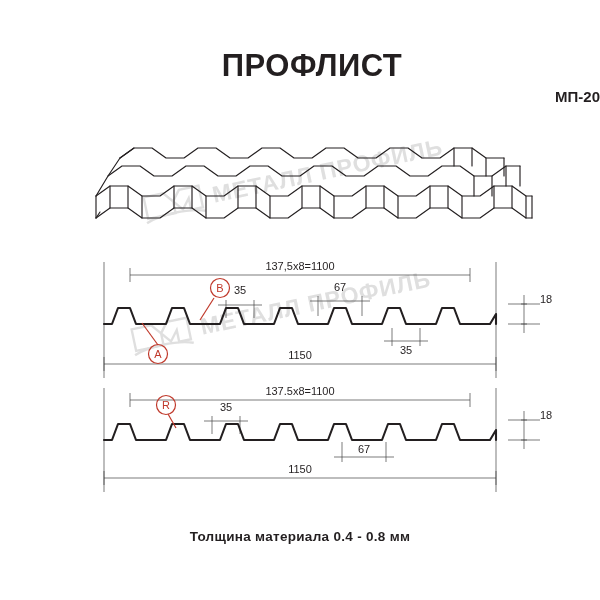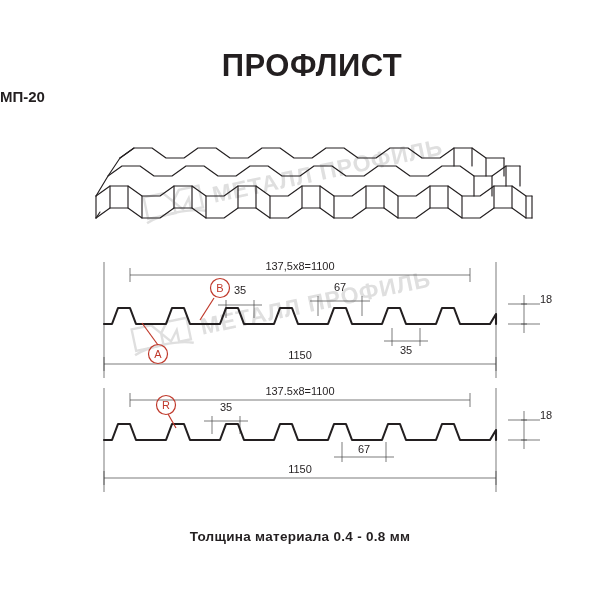--- a/index.html
+++ b/index.html
@@ -30,21 +30,21 @@
     font-size: 31px;
     font-weight: bold;
     letter-spacing: 0.5px;
     color: #231f20;
   }
   .subtitle {
     position: absolute;
     left: 0;
     top: 88px;
     width: 600px;
-    text-align: left;
+    text-align: right;
     font-size: 15px;
     font-weight: bold;
     color: #231f20;
   }
   .footer {
     position: absolute;
     left: 0;
     top: 529px;
     width: 600px;
     text-align: center;

